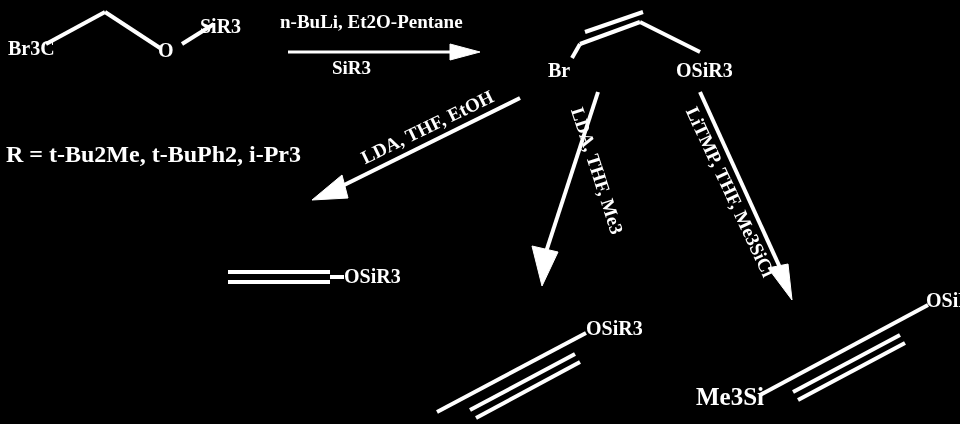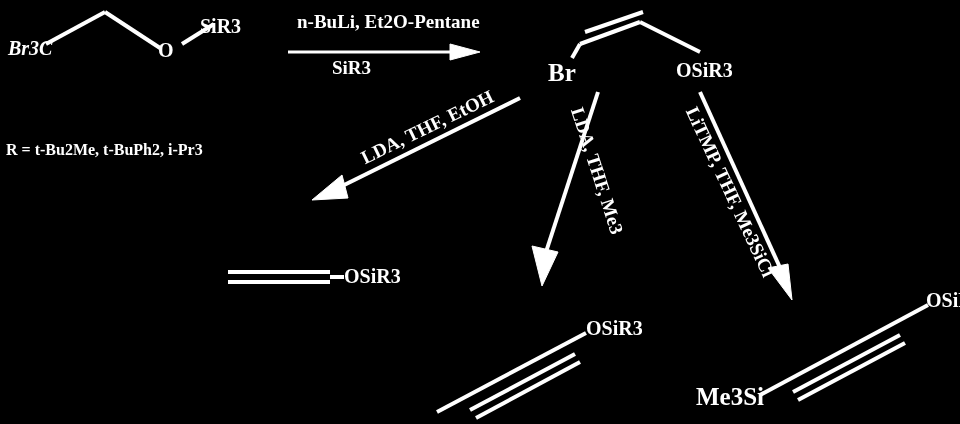--- a/index.html
+++ b/index.html
@@ -87,35 +87,35 @@
     </g>
 
     <g>
       <path class="bond" stroke-width="4" d="M 760 395 L 928 305"></path>
       <path class="bond" stroke-width="4" d="M 793 392 L 900 335"></path>
       <path class="bond" stroke-width="4" d="M 798 400 L 905 343"></path>
     </g>
 
   </svg>
 
-  <div class="lbl bold" style="left:8px; top:38px; font-size:20px;font-style:italic;"><span>Br3C</span></div>
+  <div class="lbl bold" style="left:8px; top:38px; font-size:20px;"><span>Br3C</span></div>
 
   <div class="lbl bold" style="left:158px; top:40px; font-size:20px;"><span>O</span></div>
 
   <div class="lbl bold" style="left:200px; top:16px; font-size:20px;"><span>SiR3</span></div>
 
-  <div class="lbl bold" style="left:297px; top:12px; font-size:19px;"><span>n-BuLi, Et2O-Pentane</span></div>
+  <div class="lbl bold" style="left:280px; top:12px; font-size:19px;"><span>n-BuLi, Et2O-Pentane</span></div>
 
   <div class="lbl bold" style="left:332px; top:58px; font-size:19px;"><span>SiR3</span></div>
 
-  <div class="lbl bold" style="left:548px; top:60px; font-size:25px;"><span>Br</span></div>
+  <div class="lbl bold" style="left:548px; top:60px; font-size:20px;"><span>Br</span></div>
 
   <div class="lbl bold" style="left:676px; top:60px; font-size:20px;"><span>OSiR3</span></div>
 
-  <div class="lbl bold" style="left:6px; top:142px; font-size:16px;">
+  <div class="lbl bold" style="left:6px; top:142px; font-size:24px;">
     <span>R =</span>
     <span>t-Bu2Me, t-BuPh2, i-Pr3</span>
   </div>
 
   <div class="lbl bold" style="left:358px; top:150px; font-size:19px; transform: rotate(-26deg); transform-origin: left top;">
     <span>LDA, THF, EtOH</span></div>
 
   <div class="lbl bold" style="left:586px; top:105px; font-size:19px; transform: rotate(72deg); transform-origin: left top;">
     <span>LDA, THF, Me3</span></div>
 

